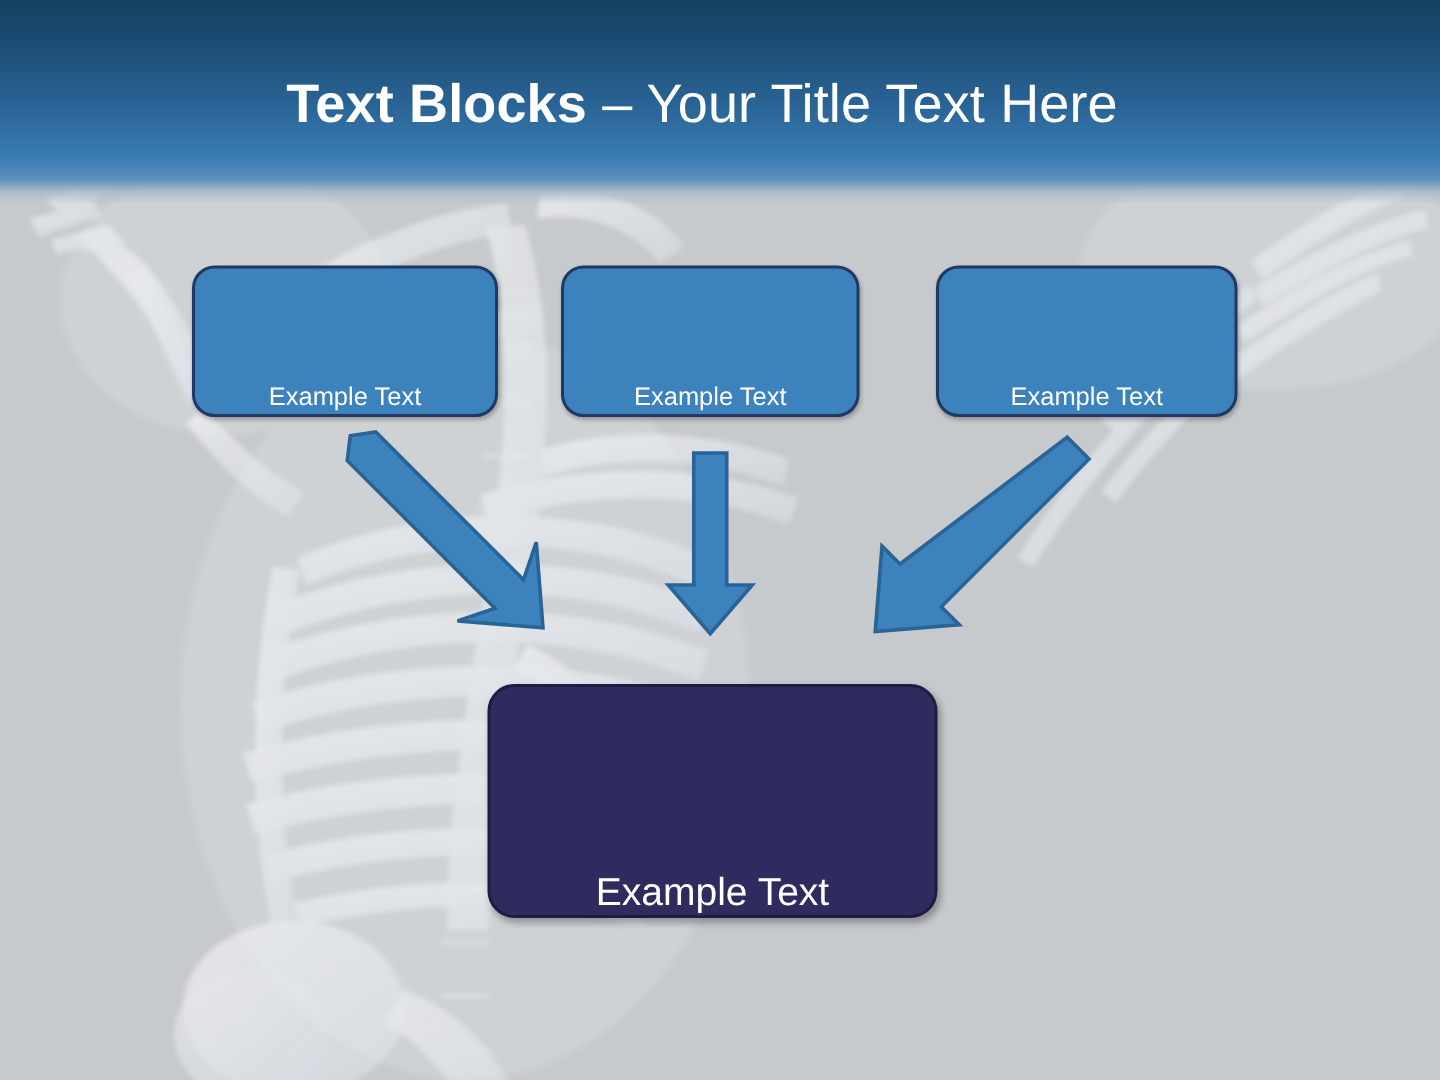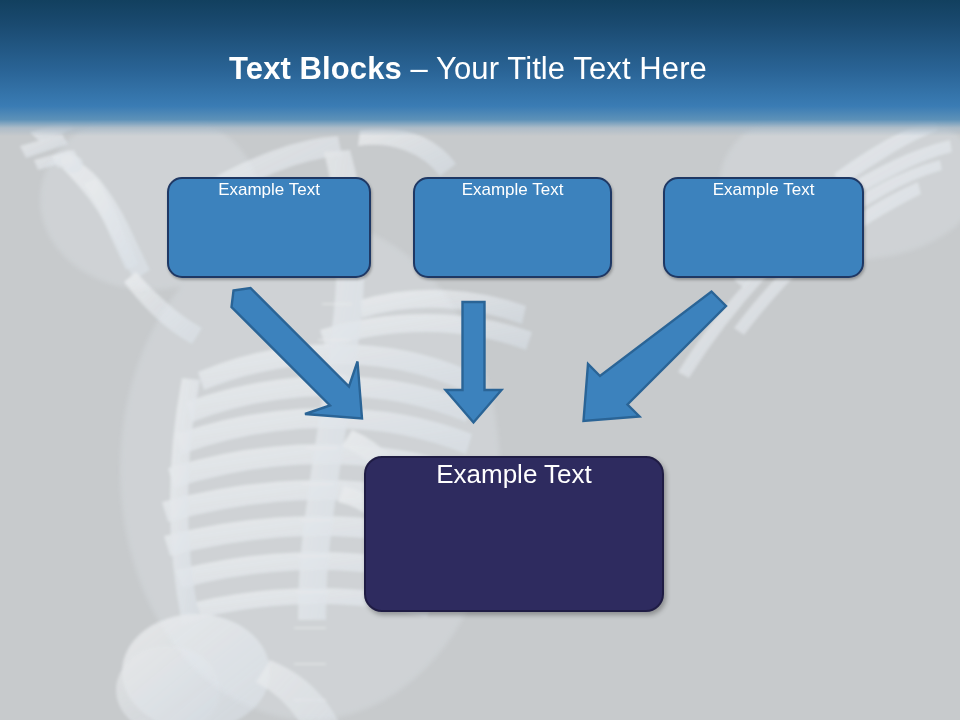--- a/index.html
+++ b/index.html
@@ -41,38 +41,37 @@
                 rgba(168,185,199,0.85) 94%,
                 rgba(199,202,204,0) 100%);
   }
   .header-title {
     position: absolute;
     left: 0;
     top: 50px;
     width: 936px;
     text-align: center;
     color: #ffffff;
-    font-size: 31px;
+    font-size: 36px;
     line-height: 38px;
     letter-spacing: 0.1px;
     white-space: nowrap;
   }
   .header-title .t-strong { font-weight: bold; }
   .header-title .t-light  { font-weight: normal; }
 
   
   .box {
     position: absolute;
     box-sizing: border-box;
     display: flex;
-    align-items: flex-start;
+    align-items: flex-end;
     justify-content: center;
     color: #ffffff;
     text-align: center;
-    margin-left: 39px;
   }
   .box-top {
     background: #3c82bd;
     border: 2px solid #1f3864;
     border-radius: 15px;
     font-size: 17px;
     line-height: 22px;
     box-shadow: 1px 2px 3px rgba(0,0,0,0.28);
   }
   .box-bottom {

